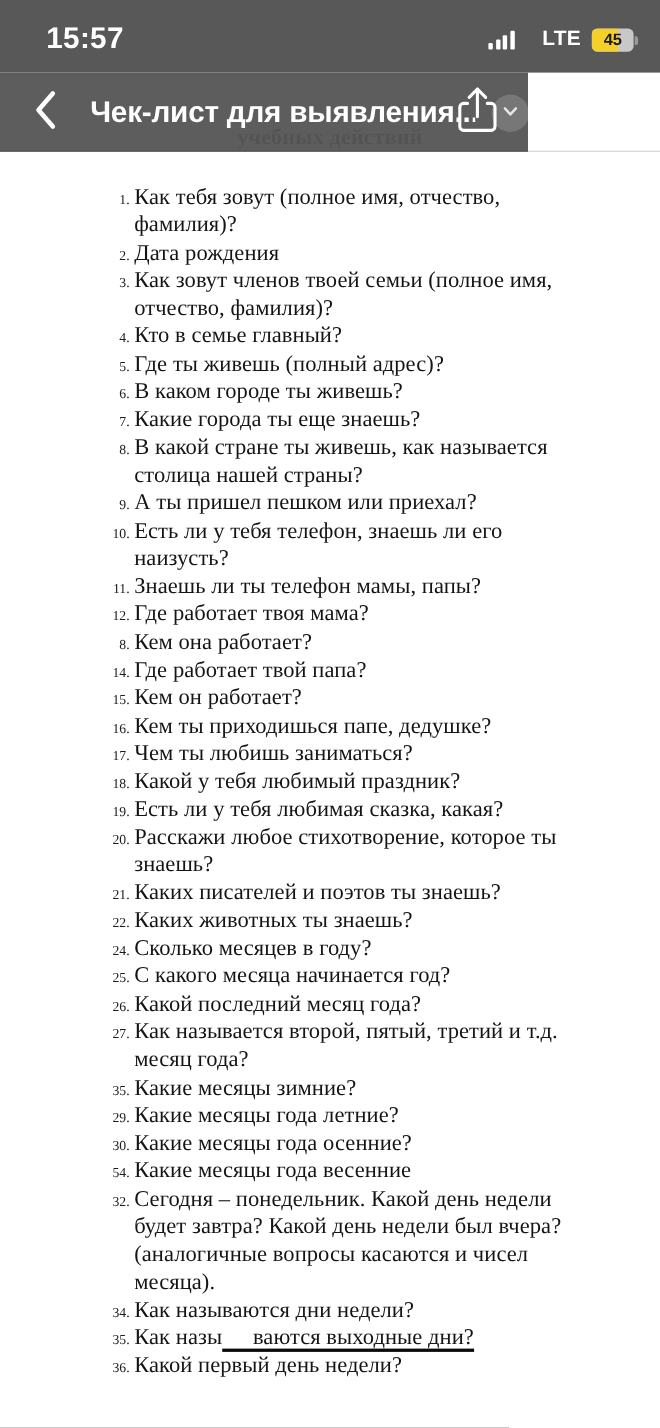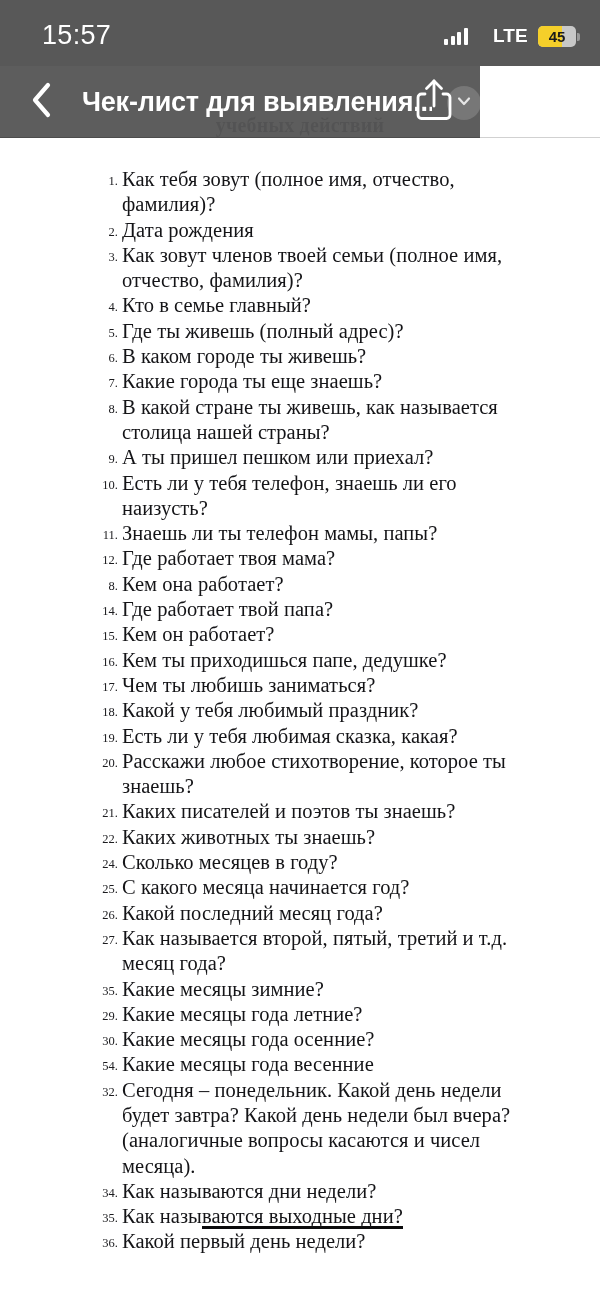--- a/index.html
+++ b/index.html
@@ -97,40 +97,41 @@
     position: relative;
   }
   .q-item.marked .q-text .mark {
     position: relative;
     display: inline;
     background-image: linear-gradient(#0b0b0c, #0b0b0c);
     background-repeat: no-repeat;
     background-position: 0 1.02em;
     background-size: 100% 5px;
     padding-bottom: 2px;
+    padding-left: 28px;
   }
 
   
   .status-bar {
     position: absolute;
     left: 0;
     top: 0;
     width: 600px;
     height: 66px;
     background: #585858;
     z-index: 20;
   }
 
   .status-time {
     position: absolute;
     left: 42px;
     top: 20px;
     font-size: 27px;
     line-height: 30px;
-    font-weight: 400;
+    font-weight: 700;
     color: #ffffff;
     letter-spacing: 0.3px;
     font-family: "Liberation Sans", sans-serif;
   }
 
   .status-right {
     position: absolute;
     right: 22px;
     top: 23px;
     display: flex;

